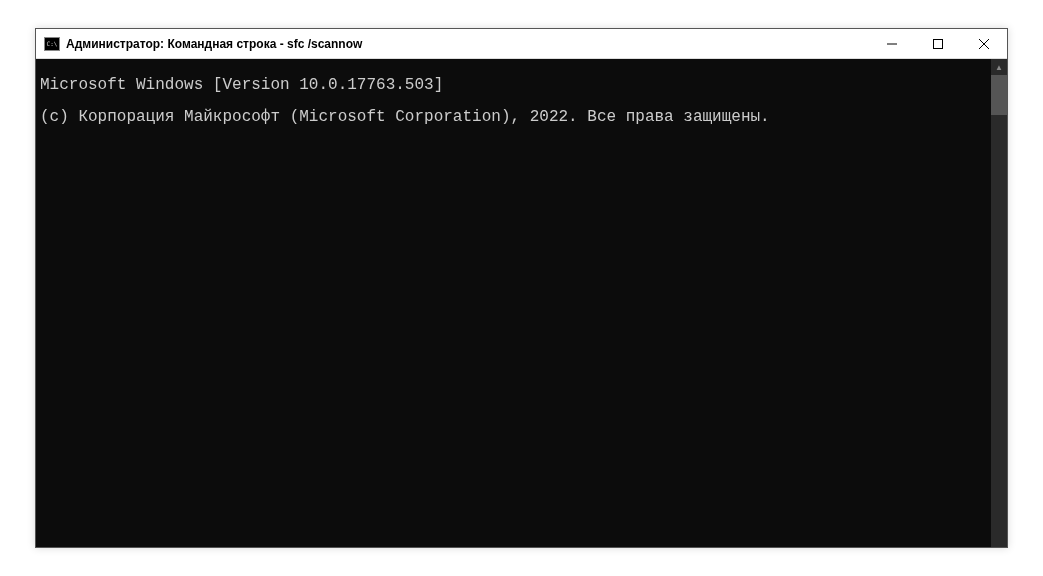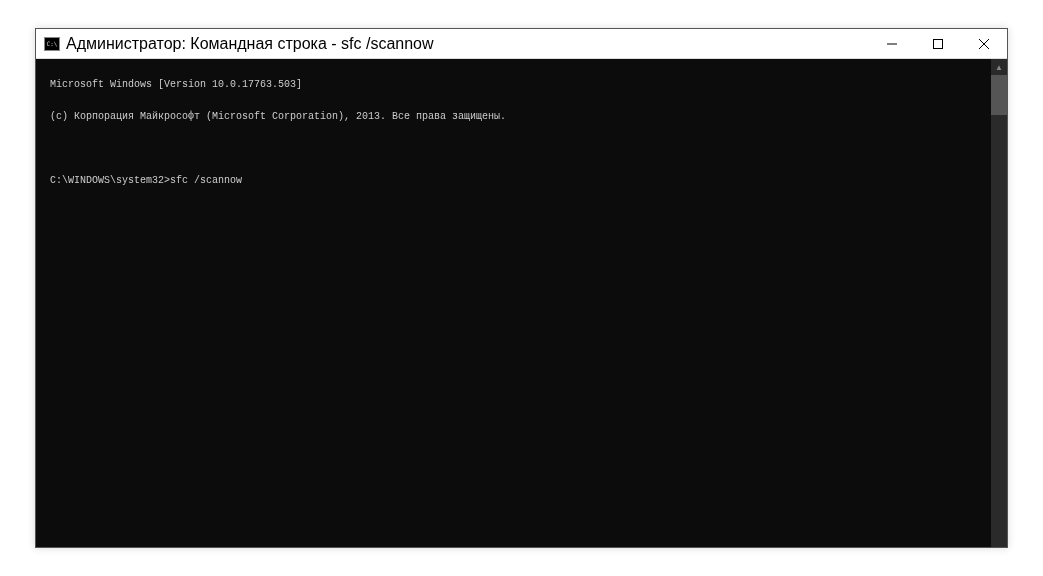--- a/index.html
+++ b/index.html
@@ -45,23 +45,24 @@
       justify-content: center;
     }
     .titlebar-icon::before {
       content: "C:\\";
       color: #ccc;
       font-size: 6px;
       font-family: monospace;
       line-height: 1;
     }
     .titlebar-text {
-      font-size: 16px;
+      font-size: 12px;
       color: #000;
       flex: 1;
+      font-weight: bold;
     }
     .window-controls {
       display: flex;
       height: 100%;
     }
     .window-control {
       width: 46px;
       height: 100%;
       display: flex;
       align-items: center;
@@ -75,23 +76,23 @@
     .terminal-wrap {
       flex: 1;
       display: flex;
       background: #0c0c0c;
     }
     .terminal {
       flex: 1;
       background: #0c0c0c;
       color: #cccccc;
       font-family: Consolas, 'Courier New', monospace;
-      font-size: 10px;
+      font-size: 16px;
       line-height: 16px;
-      padding: 2px 14px;
+      padding: 2px 4px;
       white-space: pre;
       overflow: hidden;
     }
     .scrollbar {
       width: 16px;
       background: #2a2a2a;
       position: relative;
     }
     .scroll-arrow {
       width: 16px;
@@ -141,23 +142,22 @@
         <svg viewBox="0 0 10 10">
             <line x1="0" y1="0" x2="10" y2="10" stroke="#000" stroke-width="1"></line>
             <line x1="10" y1="0" x2="0" y2="10" stroke="#000" stroke-width="1"></line>
           </svg>
       </div>
     </div>
   </div>
   <div class="terminal-wrap">
     <div class="terminal">
 <span class="line">Microsoft Windows [Version 10.0.17763.503]</span>
-<span class="line">(c) Корпорация Майкрософт (Microsoft Corporation), 2013. Все права защищены.</span>
+<span class="line">(c) Корпорация Майкрософт (Microsoft Corporation), 2022. Все права защищены.</span>
 <span class="blank"></span>
-<span class="line"><span>C:\WINDOWS\system32&gt;</span><span>sfc /scannow</span></span>
 <span class="blank"></span>
     </div>
     <div class="scrollbar">
       <div class="scroll-arrow">▲</div>
       <div class="scroll-thumb"></div>
     </div>
   </div>
 </div>
 
 </body></html>

